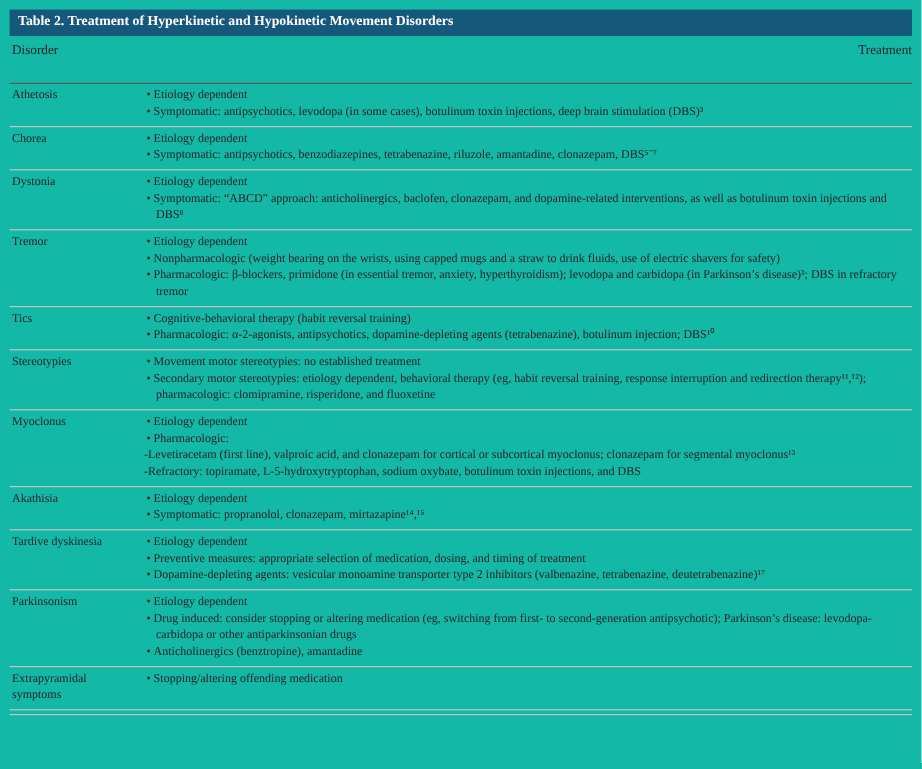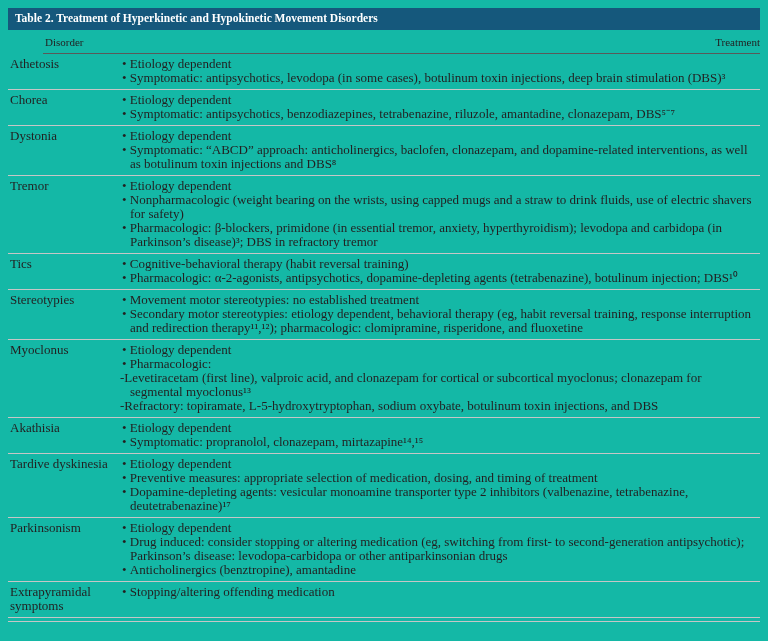--- a/index.html
+++ b/index.html
@@ -23,30 +23,29 @@
     font-weight: bold;
     font-size: 11.5px;
     line-height: 13px;
     padding: 4px 7px 5px 7px;
   }
   .colhead {
     display: grid;
     grid-template-columns: 112px 1fr;
     font-size: 11px;
     line-height: 13px;
-    padding: 6px 0 4px 0;
+    padding: 6px 0 20px 0;
     border-bottom: 1px solid var(--header-line, #595959);
-    margin-left: 35px;
   }
   .colhead .c1 { padding-left: 2px; }
   .colhead .c2 { text-align: right; }
   .row {
     display: grid;
     grid-template-columns: 112px 1fr;
-    font-size: 13px;
+    font-size: 10px;
     line-height: 14px;
     padding: 3px 0 4px 0;
     border-bottom: 1px solid var(--row-line, #c6c6c6);
   }
   .disorder { padding: 0 6px 0 2px; }
   .treatment { padding-right: 6px; }
   .item { padding-left: 10px; text-indent: -8px; }
   .item.bullet::before { content: "\2022\00a0"; }
   .item.dash { padding-left: 10px; text-indent: -10px; }
   .bottom-rule {

